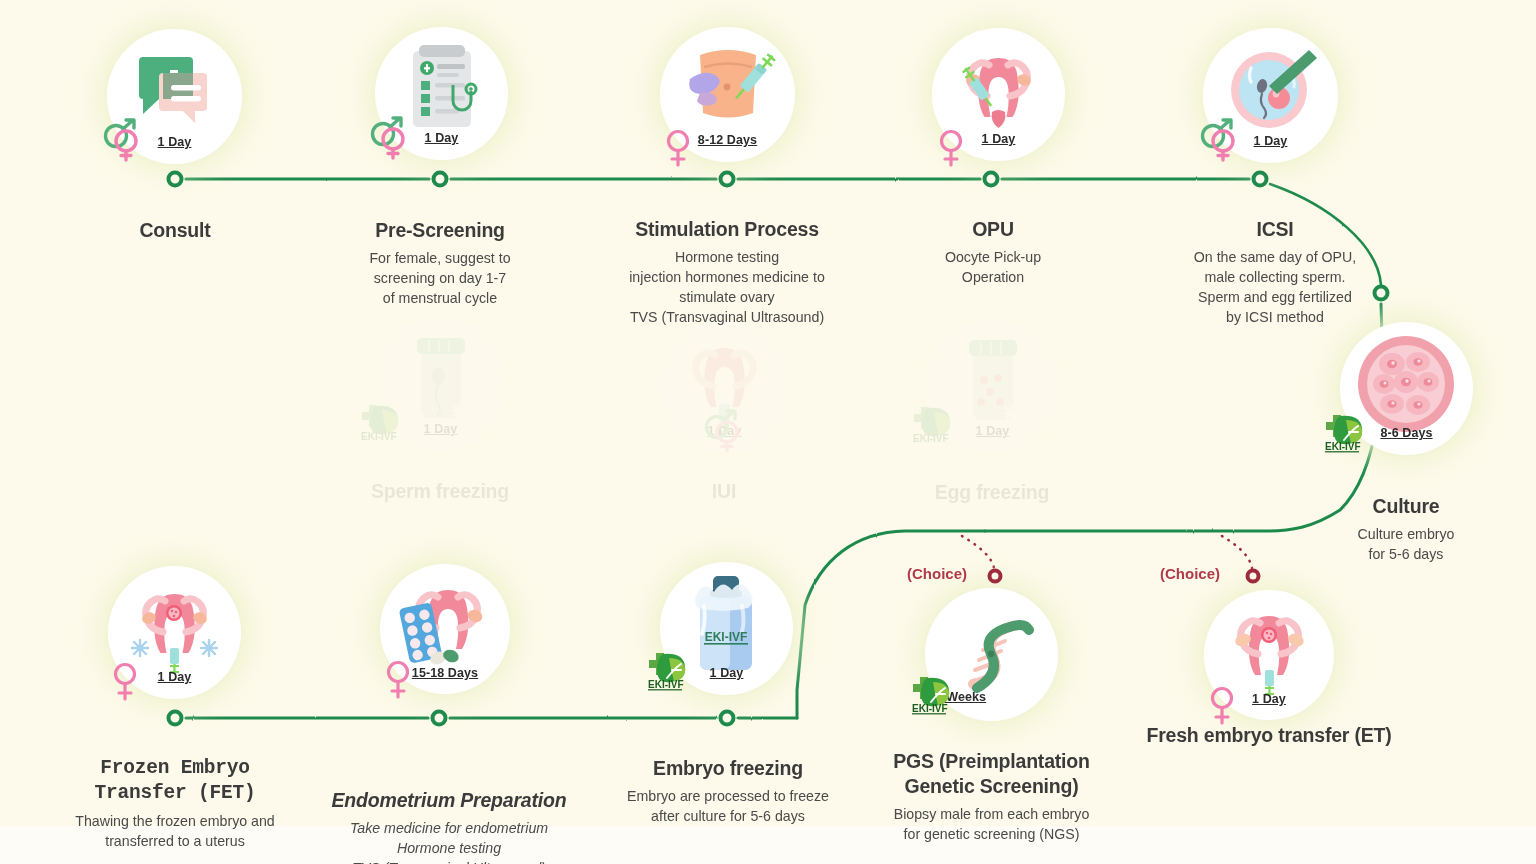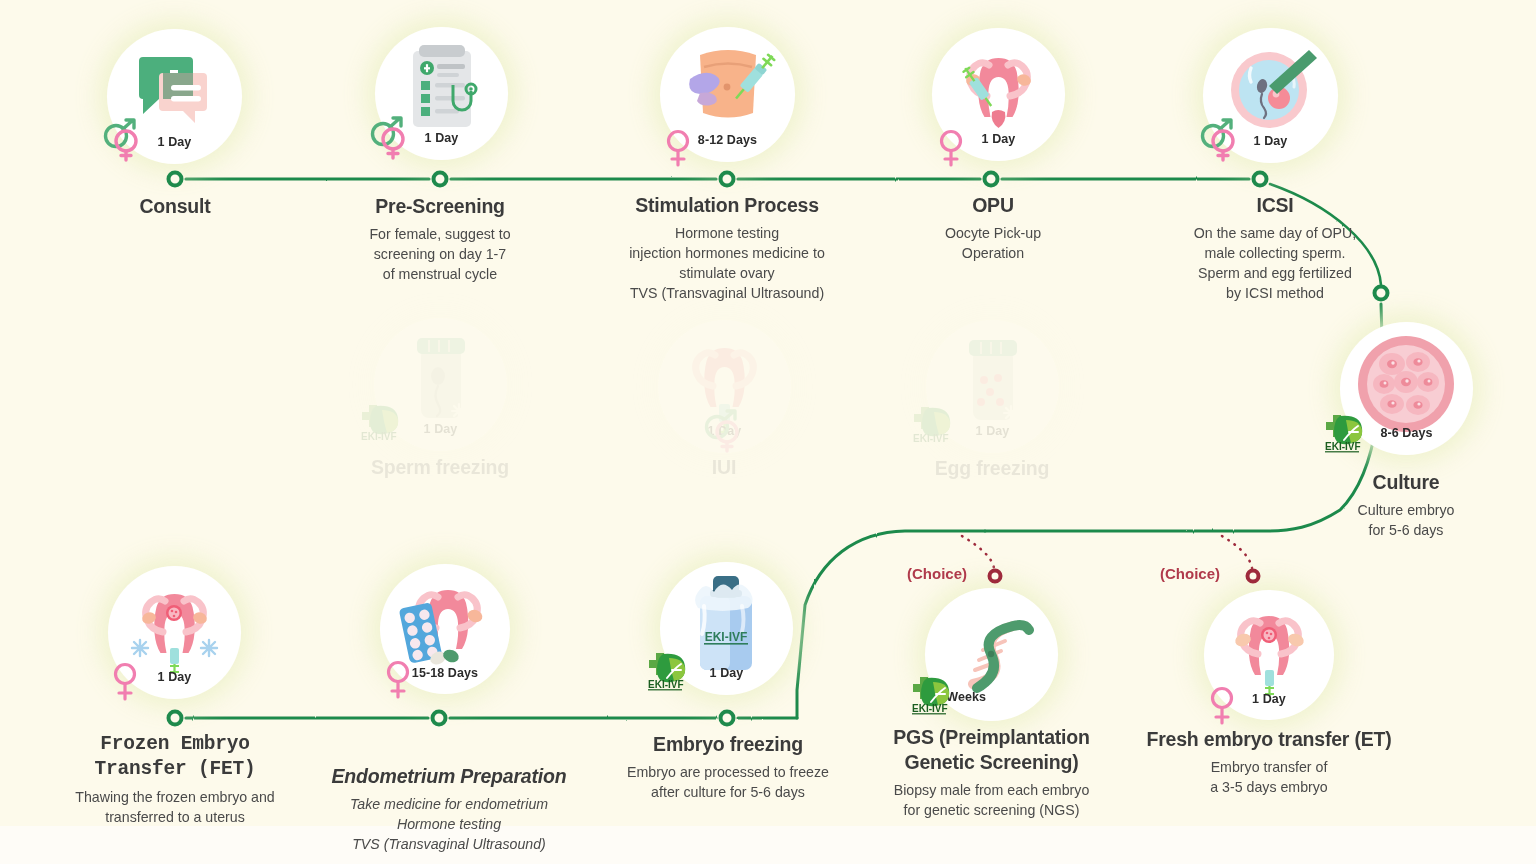--- a/index.html
+++ b/index.html
@@ -33,31 +33,31 @@
   .bubble {
     position: absolute; border-radius: 50%;
     background: #FFFFFF;
     box-shadow: 0 0 22px 10px rgba(238,242,205,0.85);
     z-index: 4;
   }
   .bubble .art { position: absolute; inset: 0; }
   .duration {
     position: absolute; left: 0; right: 0; bottom: 11%;
     text-align: center; font-size: 12.5px; color: #2B2B2B;
-    font-weight: 600; letter-spacing: .1px; z-index: 3;
+    font-weight: 600; letter-spacing: .1px; z-index: 3; text-decoration: underline;
   }
 
   
   .gender { position: absolute; z-index: 7; }
 
   
   .eki { position: absolute; z-index: 7; width: 52px; height: 44px; }
 
   
-  .step-text { position: absolute; text-align: center; z-index: 5; }
+  .step-text { position: absolute; text-align: center; z-index: 5; margin-top: 24px; }
   .step-title {
     font-size: 19.5px; font-weight: 700; color: #3B3B3B;
     line-height: 1.28; letter-spacing: -.2px;
   }
   .step-desc {
     font-size: 14.2px; color: #4A4A4A; line-height: 1.42;
     margin-top: 5px; white-space: pre-line;
   }
   .choice-label {
     position: absolute; z-index: 6; color: #B03A4B;
@@ -534,19 +534,17 @@
         </g>
       <rect x="61" y="80" width="9" height="16" rx="2" fill="#9FE0DD"></rect>
       <path d="M65.5 96 v10 M61 104 h9 M61 98 h9" stroke="#7ED957" stroke-width="2.2"></path>
     </svg>
     <div class="duration">1 Day</div>
   </div>
   <svg class="gender" style="left:1207px;top:685px;width:30px;height:42px;" viewBox="0 0 30 42">
     <circle cx="15" cy="13" r="9.5" fill="none" stroke="#F17EB0" stroke-width="3.2"></circle>
     <path d="M15 23 v15 M9 32 h12" fill="none" stroke="#F17EB0" stroke-width="3.2" stroke-linecap="round"></path>
   </svg>
-  <div class="step-text" style="left:1126px;top:727px;width:286px;">
+  <div class="step-text" style="left:1126px;top:699px;width:286px;">
     <div class="step-title">Fresh embryo transfer (ET)</div>
-    <div class="step-desc">Embryo transfer of
-a 3-5 days embryo</div>
   </div>
 
 </div>
 
 </body></html>

